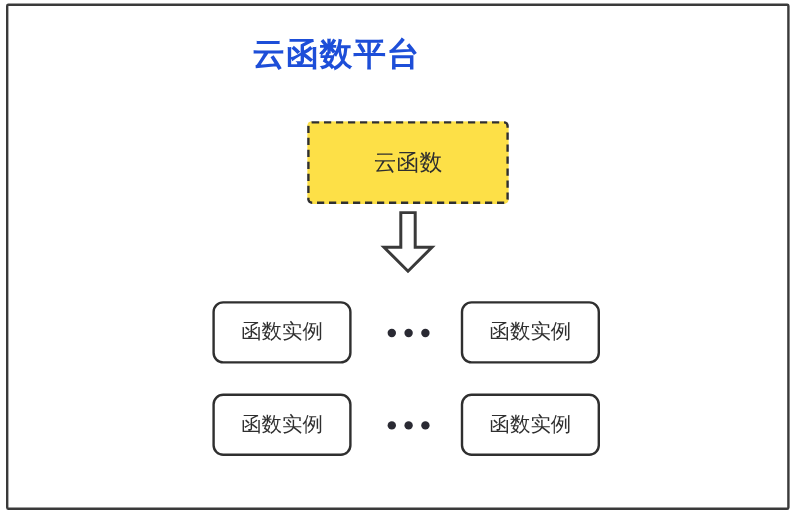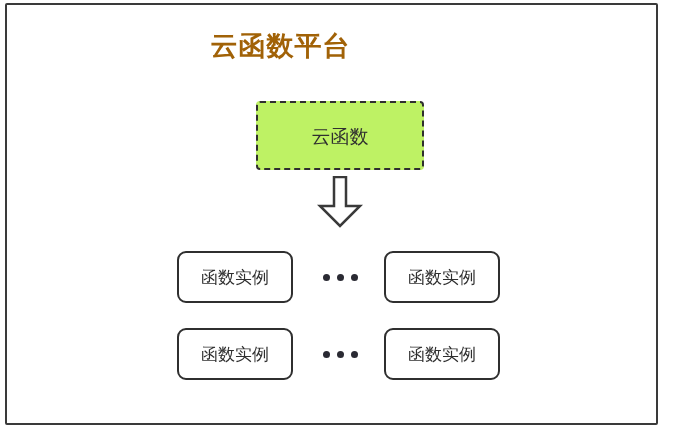--- a/index.html
+++ b/index.html
@@ -36,37 +36,37 @@
 
   
   .platform-title {
     position: absolute;
     left: 0;
     top: 28px;
     width: 561px;
     text-align: center;
     font-size: 27px;
     font-weight: bold;
-    color: #a16207;
+    color: #1d4ed8;
     letter-spacing: 1px;
     line-height: 36px;
     white-space: nowrap;
   }
 
   
   .dashed-box {
     position: absolute;
     left: 256px;
     top: 101px;
     width: 168px;
     height: 69px;
     box-sizing: border-box;
     border: 2.5px dashed #2f2f2f;
     border-radius: 4px;
-    background: #bef264;
+    background: #fde047;
     display: flex;
     align-items: center;
     justify-content: center;
   }
   .dashed-box-label {
     font-size: 19px;
     color: #2f2f2f;
     line-height: 24px;
     white-space: nowrap;
   }

